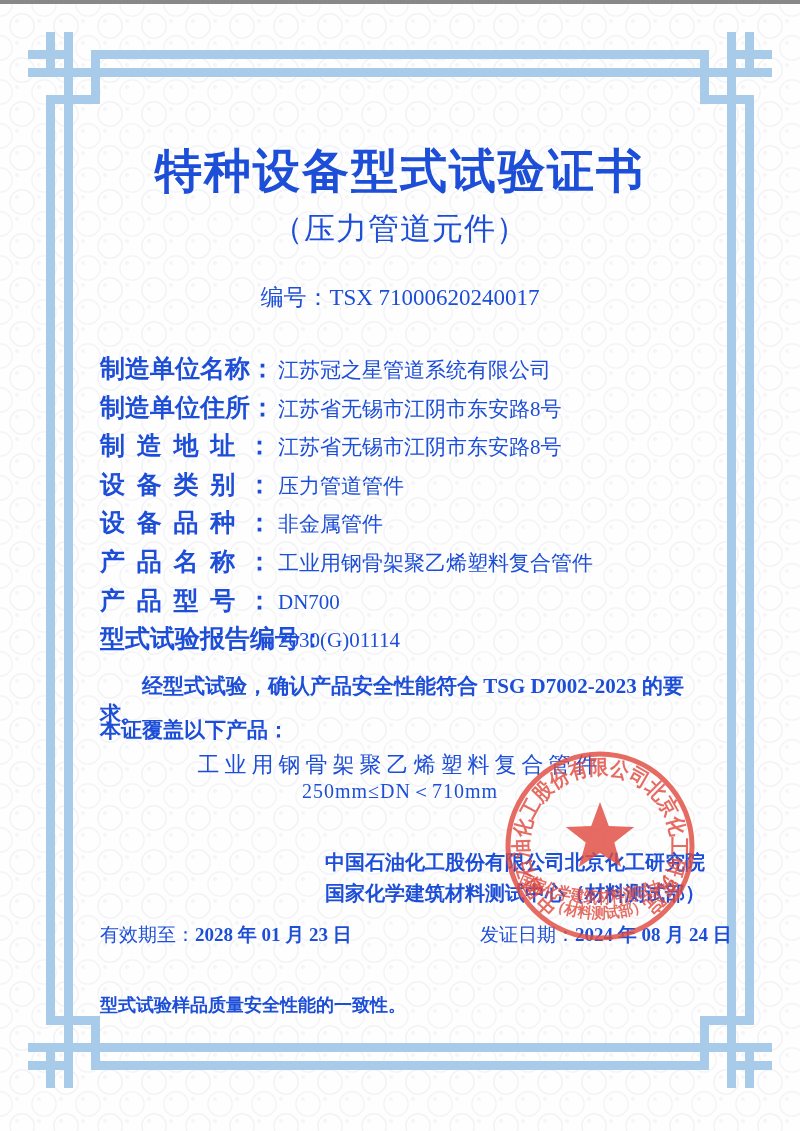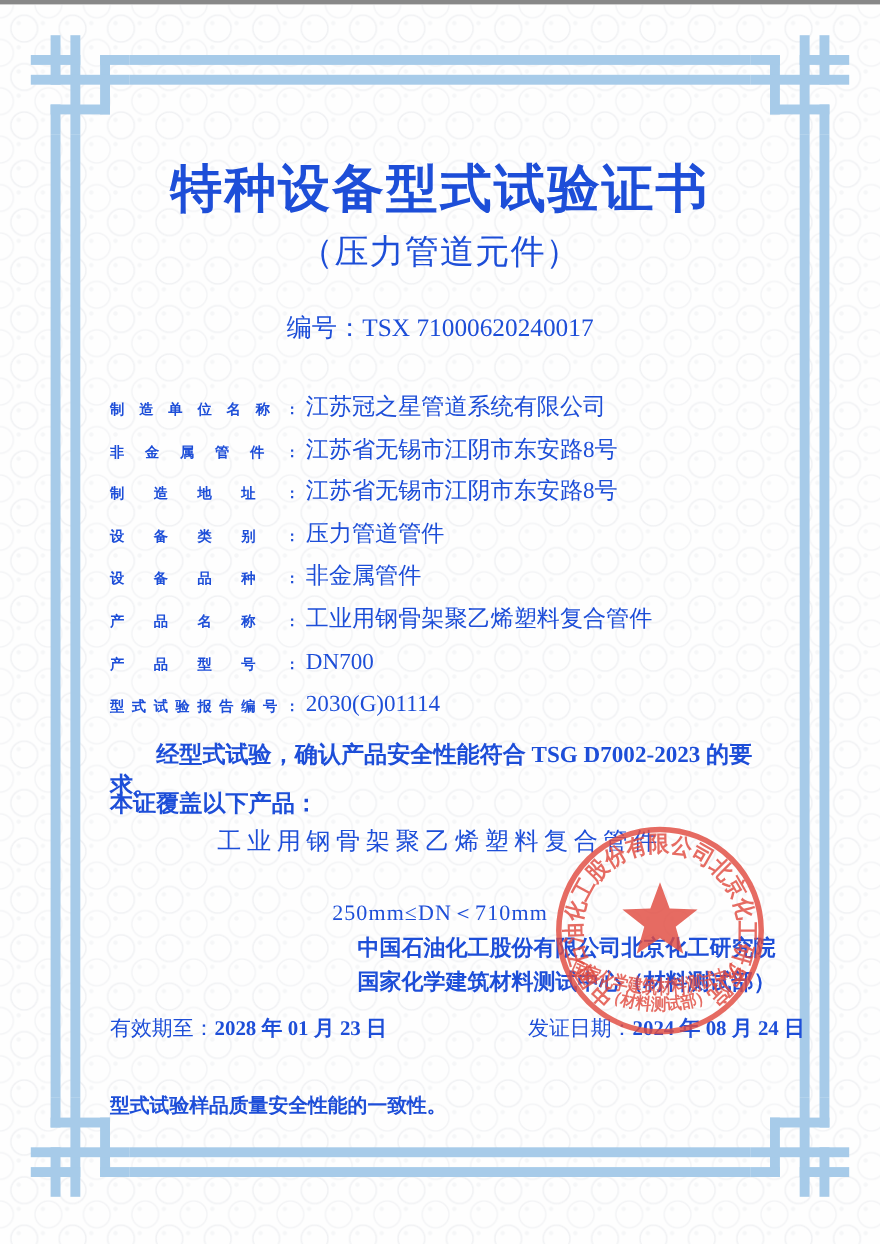--- a/index.html
+++ b/index.html
@@ -28,29 +28,29 @@
   .abs{position:absolute;}
   .center{left:0;right:0;text-align:center;}
 
   .title{top:136px;font-size:47px;font-weight:bold;letter-spacing:2px;}
   .subtitle{top:204px;font-size:31px;letter-spacing:1px;}
   .cert-no{top:278px;font-size:23px;font-weight:normal;}
 
   .fields{left:100px;top:346px;width:620px;}
   .field-row{height:38.6px;line-height:38.6px;font-size:21px;white-space:nowrap;}
   .field-label{
-    display:inline-block;width:172px;font-size:13px;font-weight:bold;
+    display:inline-block;width:172px;font-size:25px;font-weight:bold;
     text-align:justify;text-align-last:justify;vertical-align:baseline;
   }
   .field-value{margin-left:6px;}
 
   .statement{left:100px;top:668px;width:625px;font-size:21px;font-weight:bold;text-indent:42px;}
   .coverage-heading{left:100px;top:712px;font-size:21px;font-weight:bold;}
   .coverage-product{top:746px;font-size:22px;letter-spacing:5px;}
-  .coverage-range{top:812px;font-size:20px;letter-spacing:1px;}
+  .coverage-range{top:774px;font-size:20px;letter-spacing:1px;}
 
   .issuer{left:310px;top:843px;width:410px;text-align:center;font-size:20px;font-weight:bold;line-height:31px;}
 
   .dates{top:918px;font-size:19px;}
   .valid{left:100px;}
   .issue{left:480px;}
   .date-num{font-weight:bold;}
 
   .note{left:100px;top:986px;width:550px;font-size:18px;font-weight:bold;line-height:31px;}
   .note .l1{text-indent:40px;}
@@ -95,21 +95,21 @@
 
   <div class="abs center title">特种设备型式试验证书</div>
   <div class="abs center subtitle">（压力管道元件）</div>
   <div class="abs center cert-no">编号：TSX 71000620240017</div>
 
   <div class="abs fields">
     <div class="field-row">
       <span class="field-label">制造单位名称：</span><span class="field-value">江苏冠之星管道系统有限公司</span>
     </div>
     <div class="field-row">
-      <span class="field-label">非金属管件：</span><span class="field-value">江苏省无锡市江阴市东安路8号</span>
+      <span class="field-label">制造单位住所：</span><span class="field-value">江苏省无锡市江阴市东安路8号</span>
     </div>
     <div class="field-row">
       <span class="field-label">制造地址：</span><span class="field-value">江苏省无锡市江阴市东安路8号</span>
     </div>
     <div class="field-row">
       <span class="field-label">设备类别：</span><span class="field-value">压力管道管件</span>
     </div>
     <div class="field-row">
       <span class="field-label">设备品种：</span><span class="field-value">非金属管件</span>
     </div>

